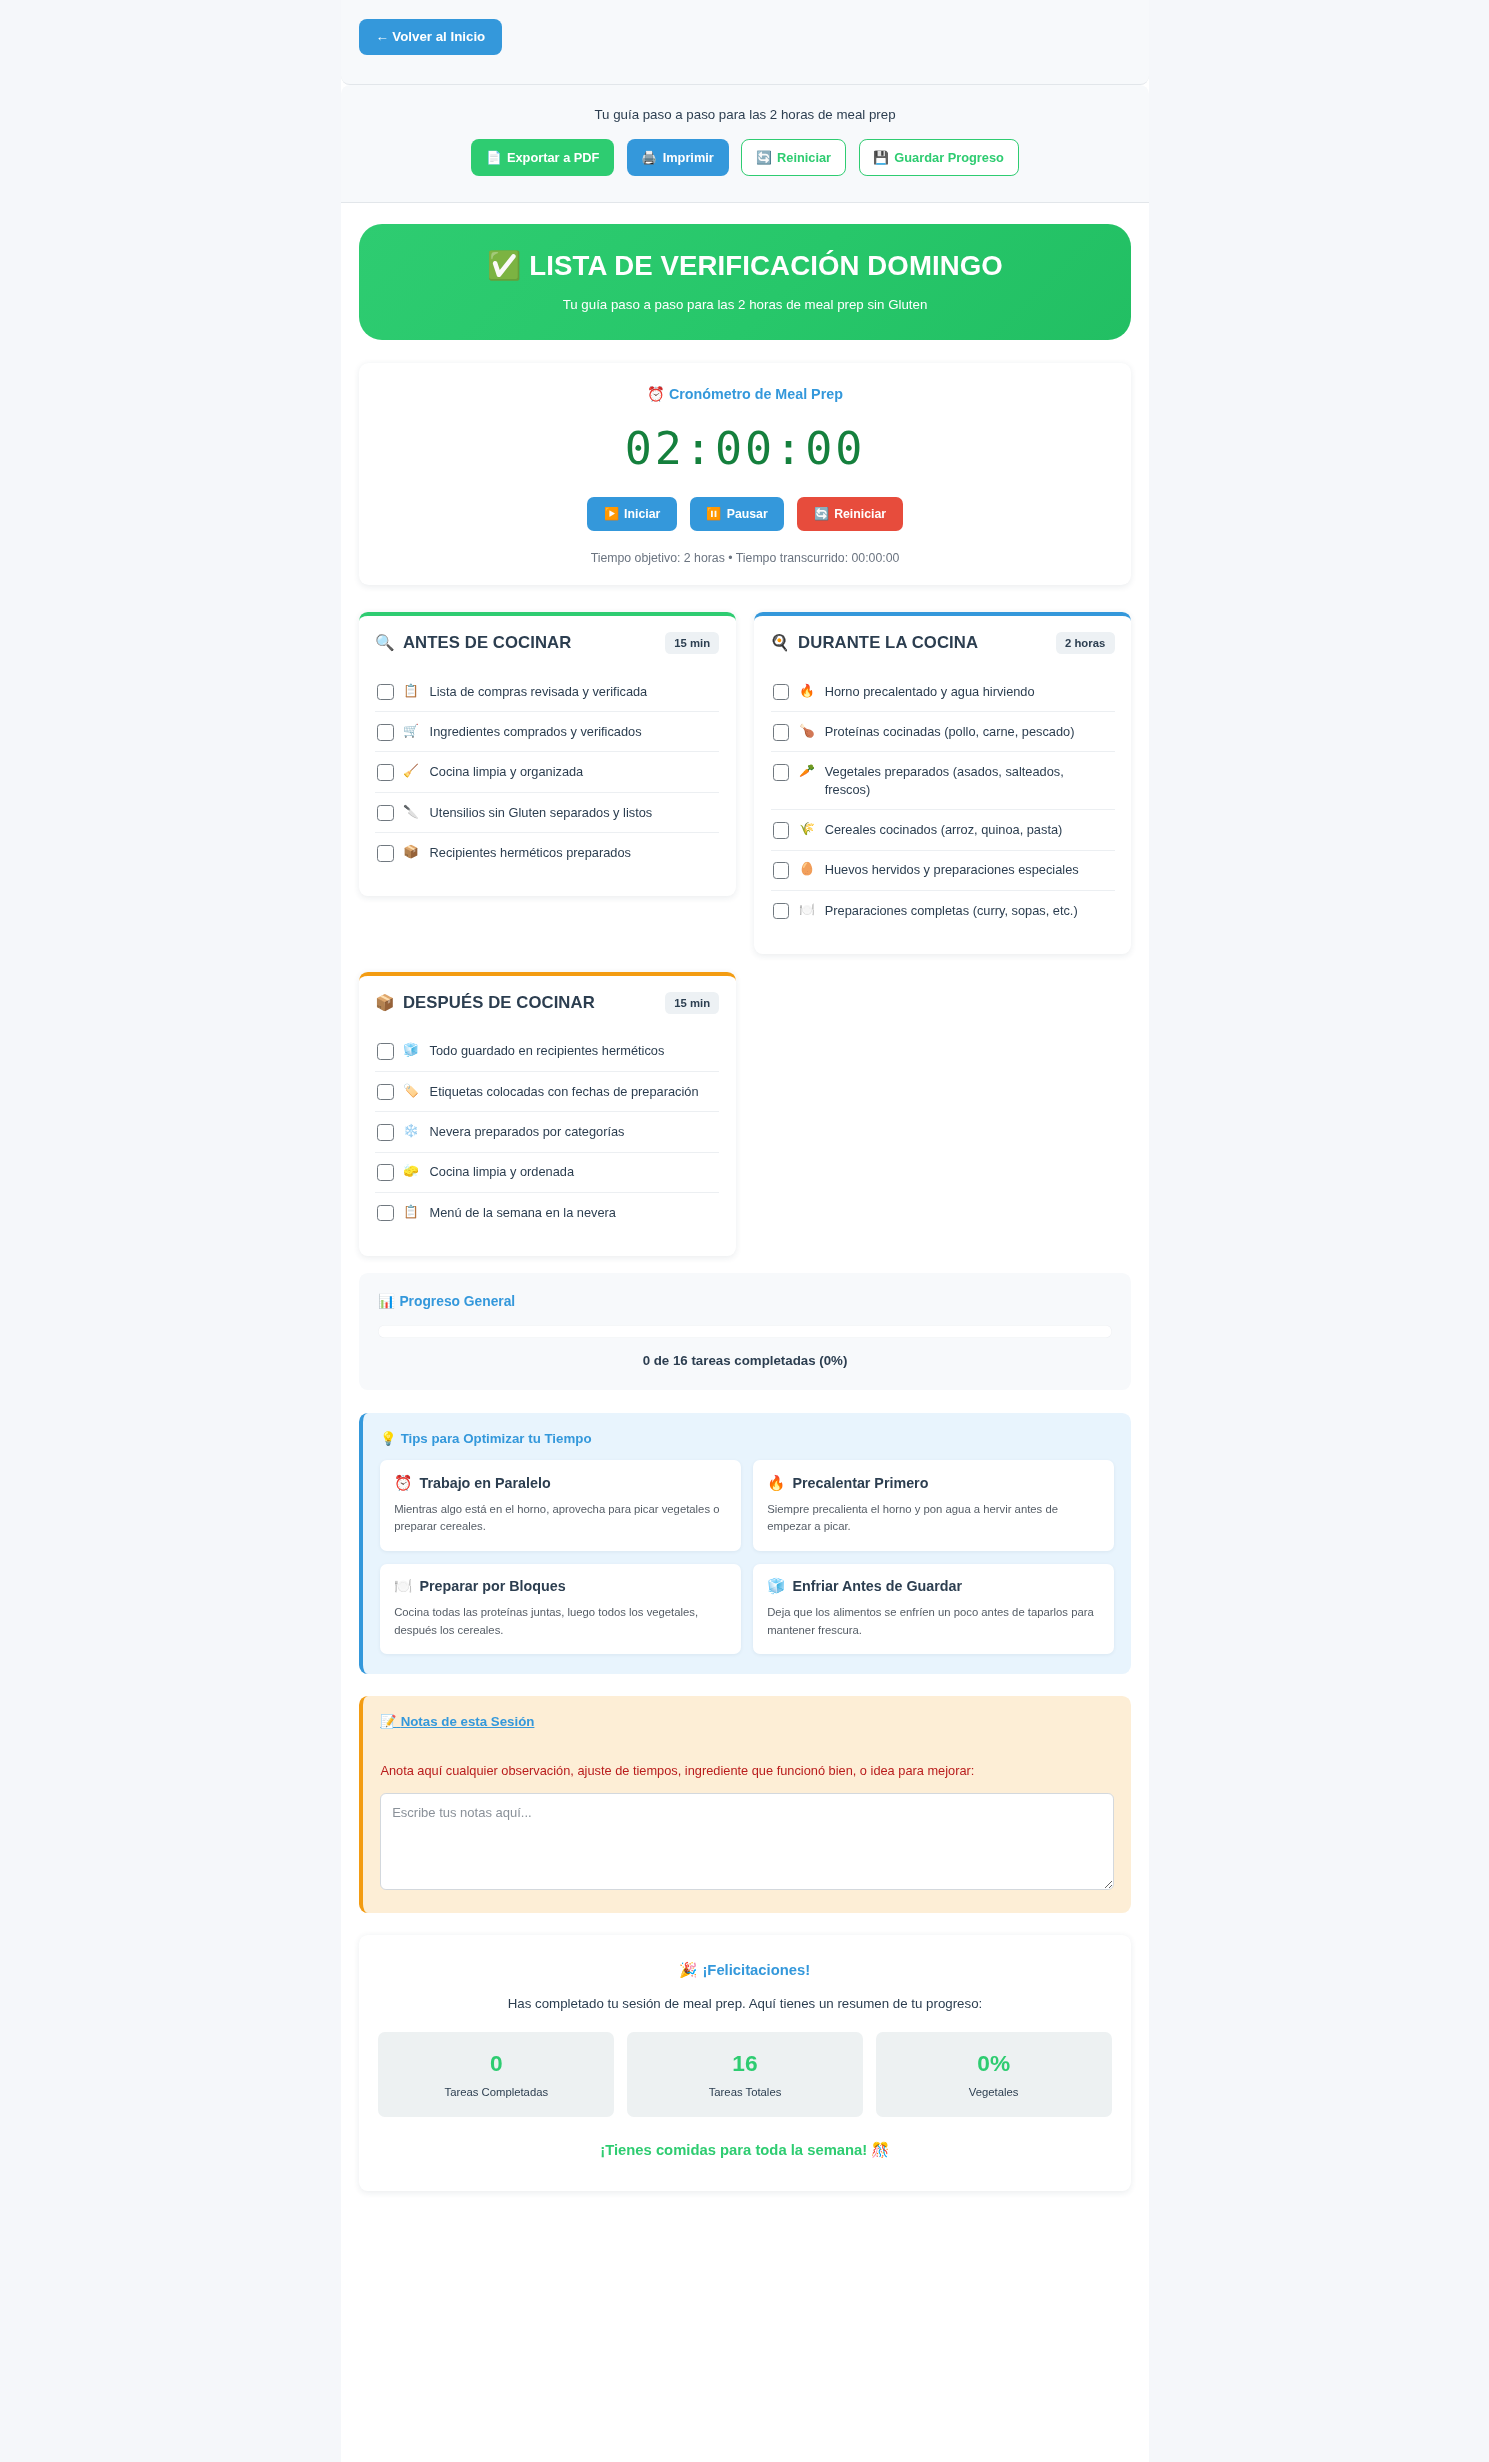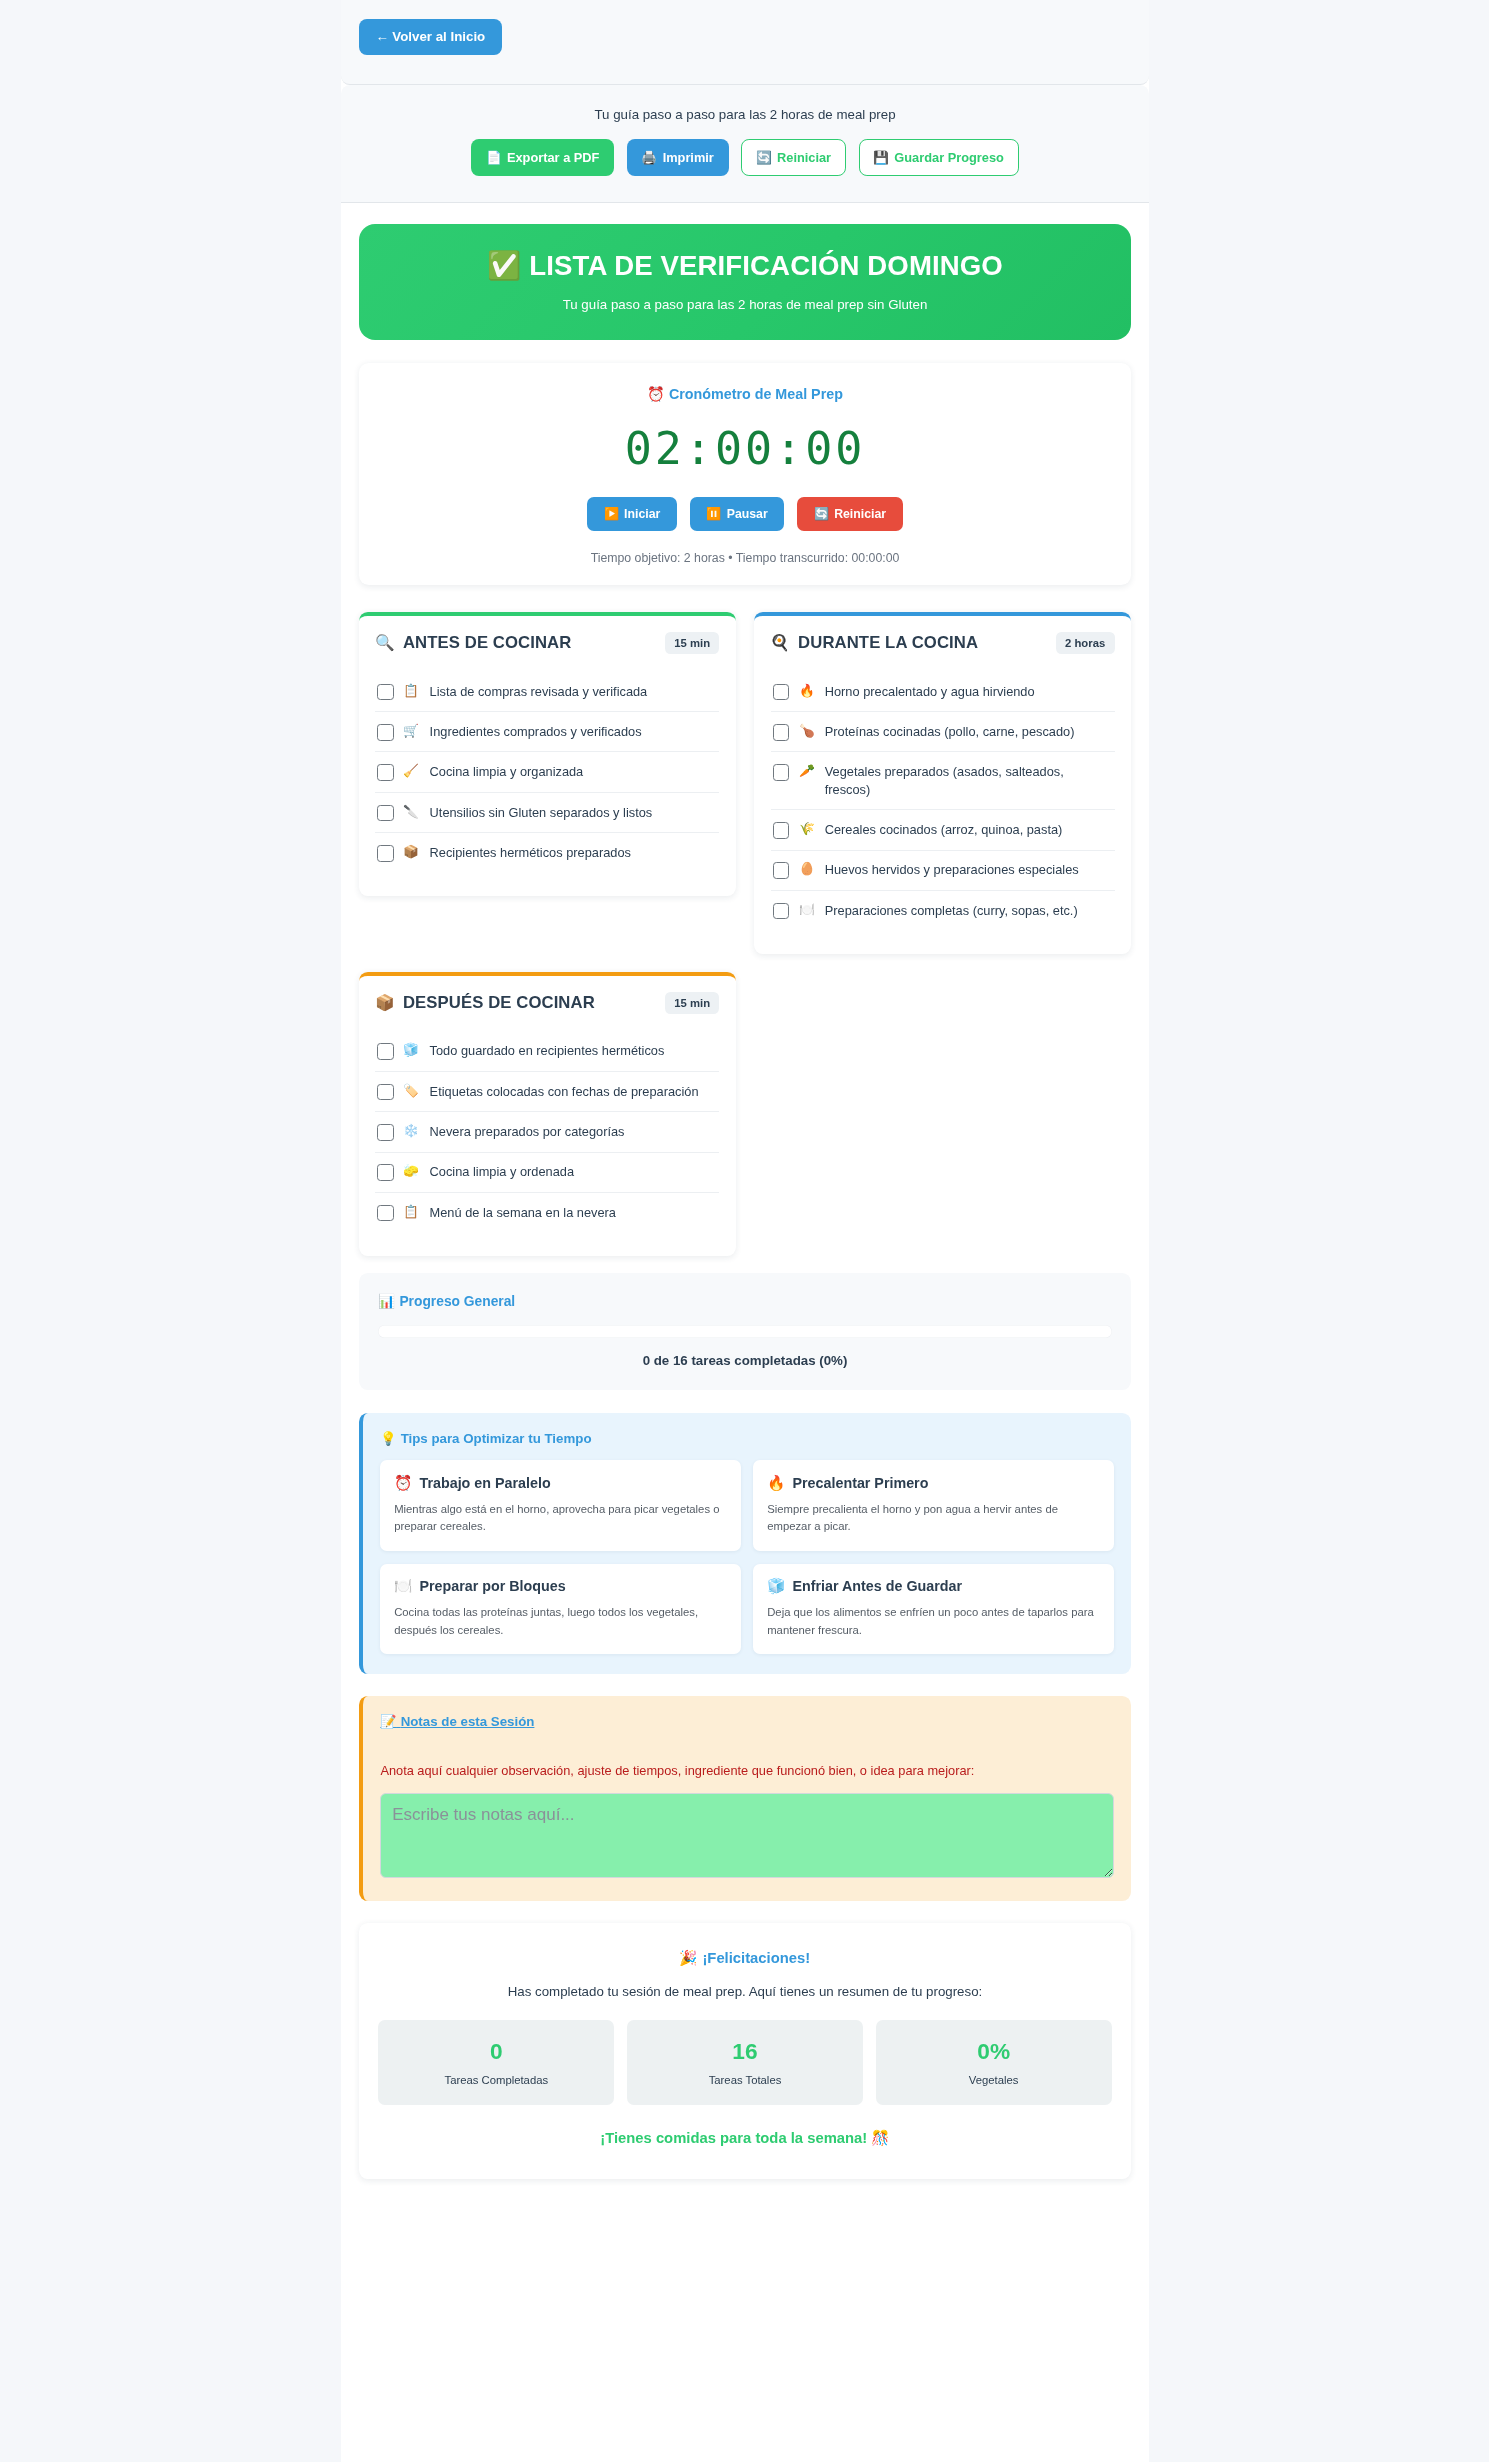--- a/index.html
+++ b/index.html
@@ -67,21 +67,21 @@
     background: #ffffff; color: #2ecc71; font-size: 12.8px; padding: 9.8px 13.8px;
     border: 1.5px solid #2ecc71;
   }
 
   
   .body-wrap { padding: 20.7px 17.7px 29.5px 17.7px; }
 
   
   .hero {
     background: linear-gradient(135deg,#2ecc71 0%,#27c76a 55%,#22bf63 100%);
-    border-radius: 16px;
+    border-radius: 23px;
     padding: 26.6px 19.7px 28.6px 19.7px;
     text-align: center;
     color: #ffffff;
     margin-bottom: 22.7px;
   }
   .hero h1 {
     font-size: 27.6px;
     font-weight: bold;
     letter-spacing: 0.1px;
     line-height: 1.1;
@@ -191,25 +191,25 @@
   .notes-card {
     background: #fdeed6;
     border-left: 4.4px solid #f39c12;
     border-radius: 8.9px;
     padding: 17.7px 17.7px 20.7px 17.7px;
     margin-bottom: 22.7px;
   }
   .notes-title { color: #3498db; font-size: 13.3px; font-weight: bold; margin-bottom: 13.8px; text-decoration: underline; }
   .notes-desc { font-size: 12.8px; color: #b91c1c; line-height: 1.5; margin-bottom: 12.8px; margin-top: 32px; }
   .notes-area {
-    width: 100%; height: 85px;
+    width: 100%; height: 97px;
     border: 1px solid #d3d8dd; border-radius: 5.9px;
-    background: #86efac; resize: vertical;
+    background: #ffffff; resize: vertical;
     font-family: "Liberation Sans", sans-serif;
-    font-size: 17px; color: #2c3e50;
+    font-size: 13px; color: #2c3e50;
     padding: 10.8px 10.8px;
   }
   .notes-area::placeholder { color: #8a9199; }
 
   
   .final-card {
     background: #ffffff;
     border-radius: 8.9px;
     box-shadow: 0 1.5px 6.9px rgba(30,50,80,0.09);
     padding: 25.6px 19.7px 31.5px 19.7px;

